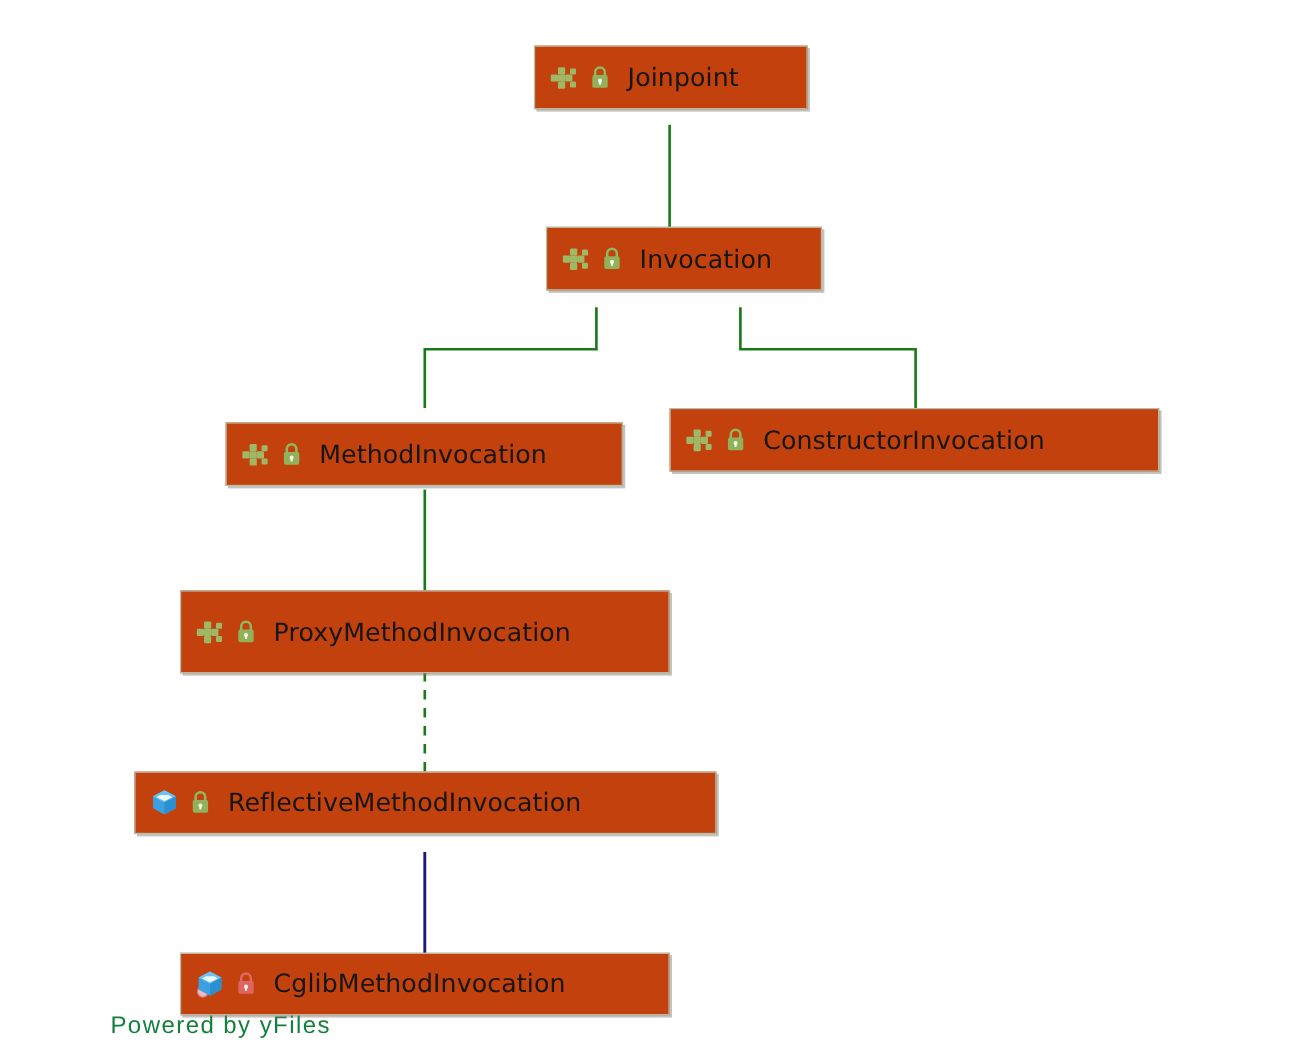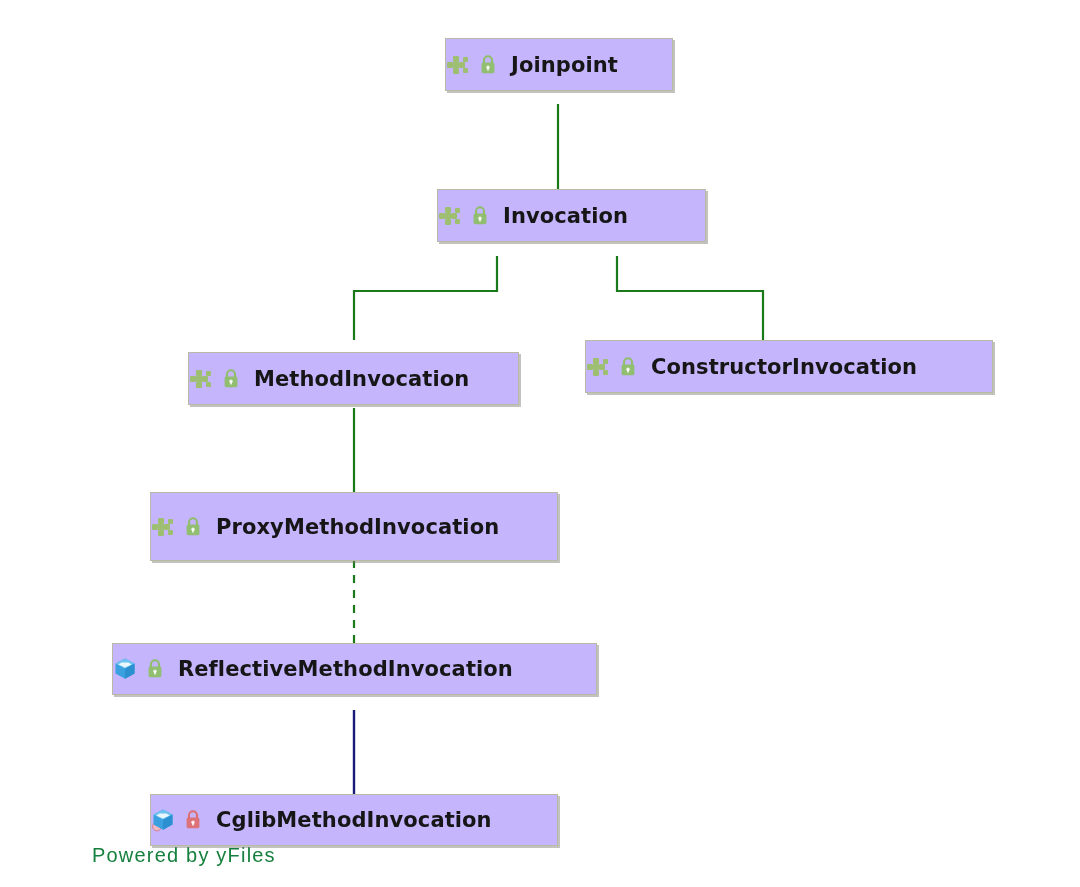--- a/index.html
+++ b/index.html
@@ -20,28 +20,27 @@
   #edge-layer {
     position: absolute;
     left: 0;
     top: 0;
     width: 1080px;
     height: 887px;
   }
   .uml-node {
     position: absolute;
     box-sizing: border-box;
-    background: #c4b5fd;
+    background: #c2410c;
     border: 1px solid #b9b9a4;
     box-shadow: 2px 2px 0 rgba(120,120,110,0.45);
     display: flex;
     align-items: center;
-    padding-left: 0;
+    padding-left: 12px;
     z-index: 5;
-    font-weight: bold;
   }
   .node-icons {
     display: flex;
     align-items: center;
     flex: 0 0 auto;
   }
   .icon {
     display: inline-block;
     line-height: 0;
     flex: 0 0 auto;
@@ -105,21 +104,21 @@
             </svg></span>
           <span class="icon icon-lock"><svg width="18" height="22" viewBox="0 0 18 22">
               <path d="M5 9 L5 6.2 A4 4 0 0 1 13 6.2 L13 9" fill="none" stroke="#8dbf63" stroke-width="2.1" stroke-opacity="0.95"></path>
               <rect x="2.6" y="8.6" width="12.8" height="10.6" rx="1.6" fill="#8dbf63" fill-opacity="0.9"></rect>
               <circle cx="9" cy="13.2" r="1.7" fill="#ffffff" fill-opacity="0.85"></circle>
               <rect x="8.1" y="13.2" width="1.8" height="3.4" rx="0.7" fill="#ffffff" fill-opacity="0.85"></rect>
             </svg></span>
         </span>
         <span class="node-label">Joinpoint</span>
       </div>
-      <div class="uml-node" style="left: 437px; top: 189px; width: 269px; height: 53px;">
+      <div class="uml-node" style="left: 455px; top: 189px; width: 230px; height: 53px;">
         <span class="node-icons">
           <span class="icon icon-iface"><svg width="24" height="22" viewBox="0 0 24 22">
               <g fill="#9cbf6a" fill-opacity="0.95">
                 <rect x="7" y="2" width="6" height="6" rx="1"></rect>
                 <rect x="1" y="8" width="6" height="6" rx="1"></rect>
                 <rect x="7" y="8" width="6" height="6" rx="1"></rect>
                 <rect x="13" y="8" width="6" height="6" rx="1"></rect>
                 <rect x="7" y="14" width="6" height="6" rx="1"></rect>
                 <rect x="17" y="3" width="5" height="5" rx="1"></rect>
                 <rect x="17" y="14" width="5" height="5" rx="1"></rect>
@@ -149,21 +148,21 @@
             </svg></span>
           <span class="icon icon-lock"><svg width="18" height="22" viewBox="0 0 18 22">
               <path d="M5 9 L5 6.2 A4 4 0 0 1 13 6.2 L13 9" fill="none" stroke="#8dbf63" stroke-width="2.1" stroke-opacity="0.95"></path>
               <rect x="2.6" y="8.6" width="12.8" height="10.6" rx="1.6" fill="#8dbf63" fill-opacity="0.9"></rect>
               <circle cx="9" cy="13.2" r="1.7" fill="#ffffff" fill-opacity="0.85"></circle>
               <rect x="8.1" y="13.2" width="1.8" height="3.4" rx="0.7" fill="#ffffff" fill-opacity="0.85"></rect>
             </svg></span>
         </span>
         <span class="node-label">MethodInvocation</span>
       </div>
-      <div class="uml-node" style="left: 558px; top: 340px; width: 408px; height: 53px; margin-left: 27px;">
+      <div class="uml-node" style="left: 558px; top: 340px; width: 408px; height: 53px;">
         <span class="node-icons">
           <span class="icon icon-iface"><svg width="24" height="22" viewBox="0 0 24 22">
               <g fill="#9cbf6a" fill-opacity="0.95">
                 <rect x="7" y="2" width="6" height="6" rx="1"></rect>
                 <rect x="1" y="8" width="6" height="6" rx="1"></rect>
                 <rect x="7" y="8" width="6" height="6" rx="1"></rect>
                 <rect x="13" y="8" width="6" height="6" rx="1"></rect>
                 <rect x="7" y="14" width="6" height="6" rx="1"></rect>
                 <rect x="17" y="3" width="5" height="5" rx="1"></rect>
                 <rect x="17" y="14" width="5" height="5" rx="1"></rect>

